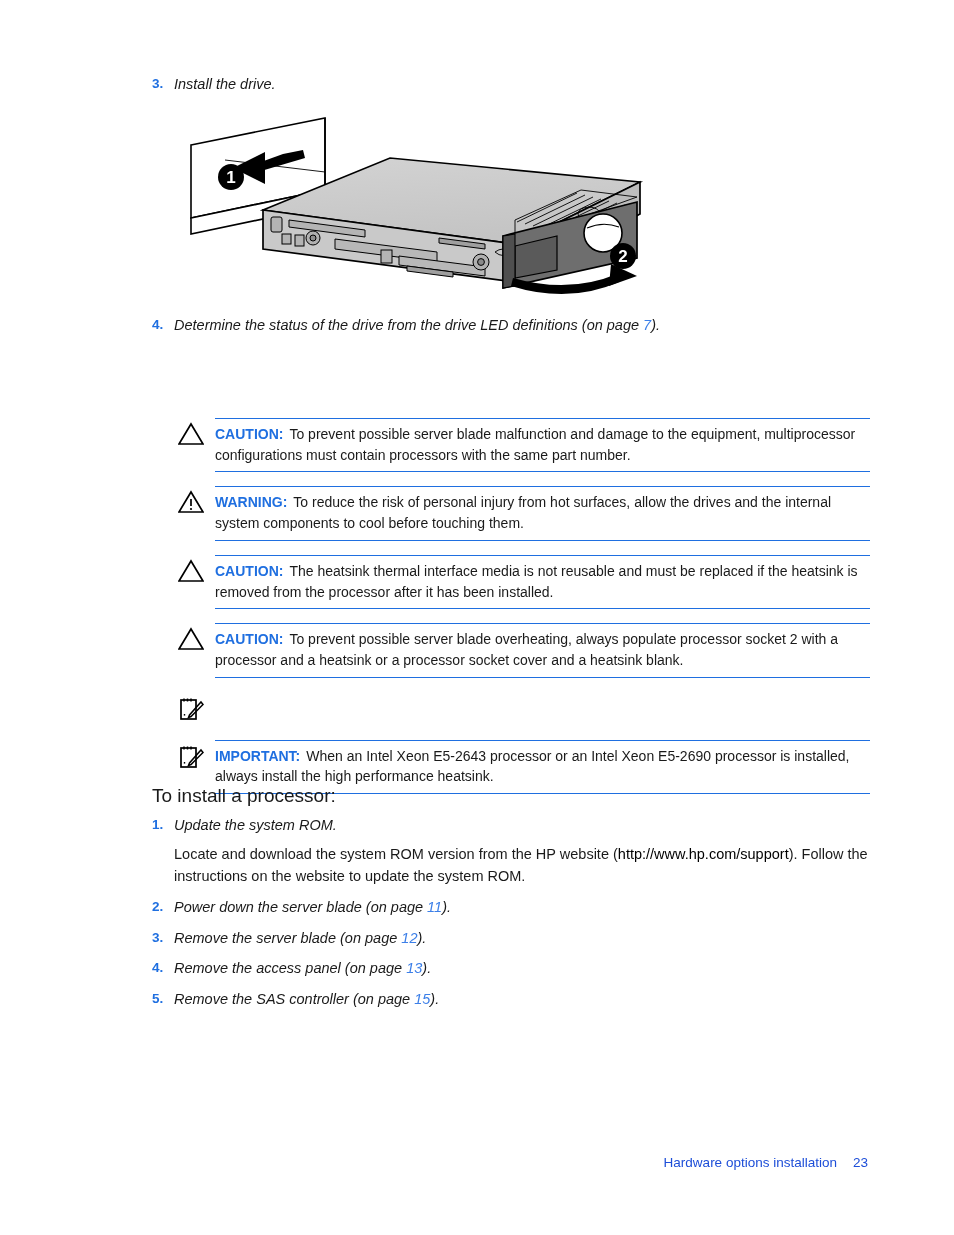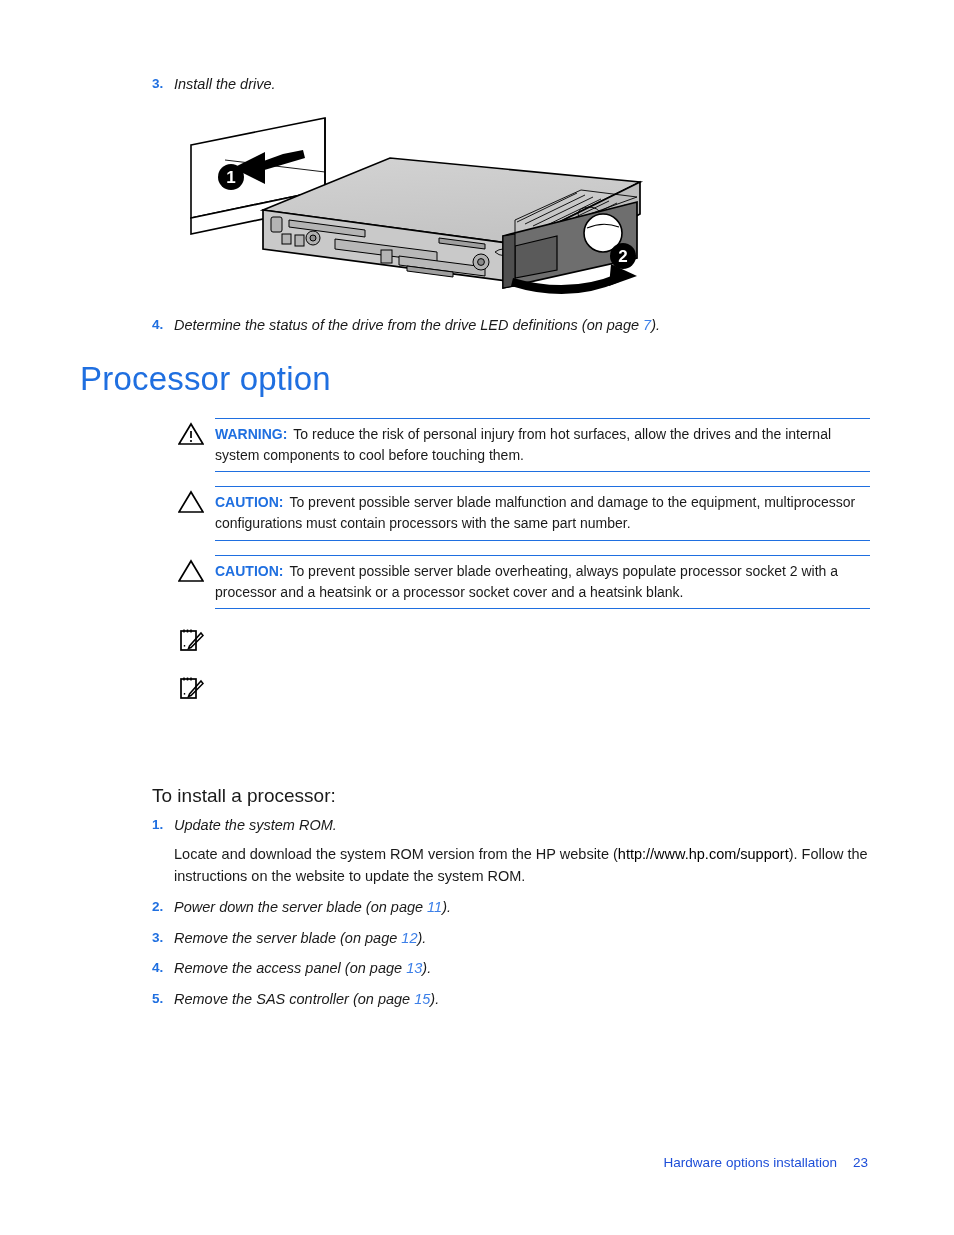--- a/index.html
+++ b/index.html
@@ -249,44 +249,51 @@
         <text x="438" y="152" font-family="Liberation Sans, sans-serif" font-size="17" font-weight="bold" fill="#fff" text-anchor="middle">2</text>
       </g>
     </svg>
   </div>
 
   <div id="step4" class="step-row">
     <div class="step-num">4.</div>
     <div class="step-text"><span>Determine the status of the drive from the drive LED definitions (on page </span><span class="pg">7</span><span>).</span></div>
   </div>
 
-  <h1 id="heading">Processor option</h1>
 
   <div id="admonitions">
+
+    <div class="adm">
+      <div class="adm-icon">
+        <svg width="26" height="24" viewBox="0 0 26 24">
+          <polygon points="13,2 25,22 1,22" fill="none" stroke="#000" stroke-width="1.7"></polygon>
+        </svg>
+      </div>
+      <div class="adm-body"><span class="adm-label">CAUTION:</span><span>To prevent possible server blade malfunction and damage to the equipment, multiprocessor configurations must contain processors with the same part number.</span></div>
+    </div>
 
     <div class="adm">
       <div class="adm-icon">
         <svg width="26" height="24" viewBox="0 0 26 24">
           <polygon points="13,2 25,22 1,22" fill="none" stroke="#000" stroke-width="1.7"></polygon>
           <line x1="13" y1="9" x2="13" y2="16" stroke="#000" stroke-width="1.7"></line>
           <circle cx="13" cy="19" r="1.1" fill="#000"></circle>
         </svg>
       </div>
       <div class="adm-body"><span class="adm-label">WARNING:</span><span>To reduce the risk of personal injury from hot surfaces, allow the drives and the internal system components to cool before touching them.</span></div>
     </div>
 
     <div class="adm">
       <div class="adm-icon">
         <svg width="26" height="24" viewBox="0 0 26 24">
           <polygon points="13,2 25,22 1,22" fill="none" stroke="#000" stroke-width="1.7"></polygon>
         </svg>
       </div>
-      <div class="adm-body"><span class="adm-label">CAUTION:</span><span>To prevent possible server blade malfunction and damage to the equipment, multiprocessor configurations must contain processors with the same part number.</span></div>
-    </div>
-
+      <div class="adm-body"><span class="adm-label">CAUTION:</span><span>The heatsink thermal interface media is not reusable and must be replaced if the heatsink is removed from the processor after it has been installed.</span></div>
+    </div>
 
     <div class="adm">
       <div class="adm-icon">
         <svg width="26" height="24" viewBox="0 0 26 24">
           <polygon points="13,2 25,22 1,22" fill="none" stroke="#000" stroke-width="1.7"></polygon>
         </svg>
       </div>
       <div class="adm-body"><span class="adm-label">CAUTION:</span><span>To prevent possible server blade overheating, always populate processor socket 2 with a processor and a heatsink or a processor socket cover and a heatsink blank.</span></div>
     </div>
 
@@ -307,20 +314,21 @@
       <div class="adm-icon">
         <svg width="26" height="26" viewBox="0 0 26 26">
           <rect x="3" y="4" width="15" height="19" fill="none" stroke="#000" stroke-width="1.7"></rect>
           <line x1="6" y1="2.5" x2="6" y2="5.5" stroke="#000" stroke-width="1.5"></line>
           <line x1="9.5" y1="2.5" x2="9.5" y2="5.5" stroke="#000" stroke-width="1.5"></line>
           <line x1="13" y1="2.5" x2="13" y2="5.5" stroke="#000" stroke-width="1.5"></line>
           <line x1="6.5" y1="18" x2="6.5" y2="19.6" stroke="#000" stroke-width="1.4"></line>
           <polygon points="23,6 25,8.5 13,20.5 10.5,21.5 11.5,19" fill="none" stroke="#000" stroke-width="1.5"></polygon>
         </svg>
       </div>
+      <div class="adm-body"><span class="adm-label">IMPORTANT:</span><span>When an Intel Xeon E5-2643 processor or an Intel Xeon E5-2690 processor is installed, always install the high performance heatsink.</span></div>
     </div>
   </div>
 
   <div id="procedure">
 
     <div id="lead-in">To install a processor:</div>
 
     <div class="proc-item">
       <div class="step-row">
         <div class="step-num">1.</div>

